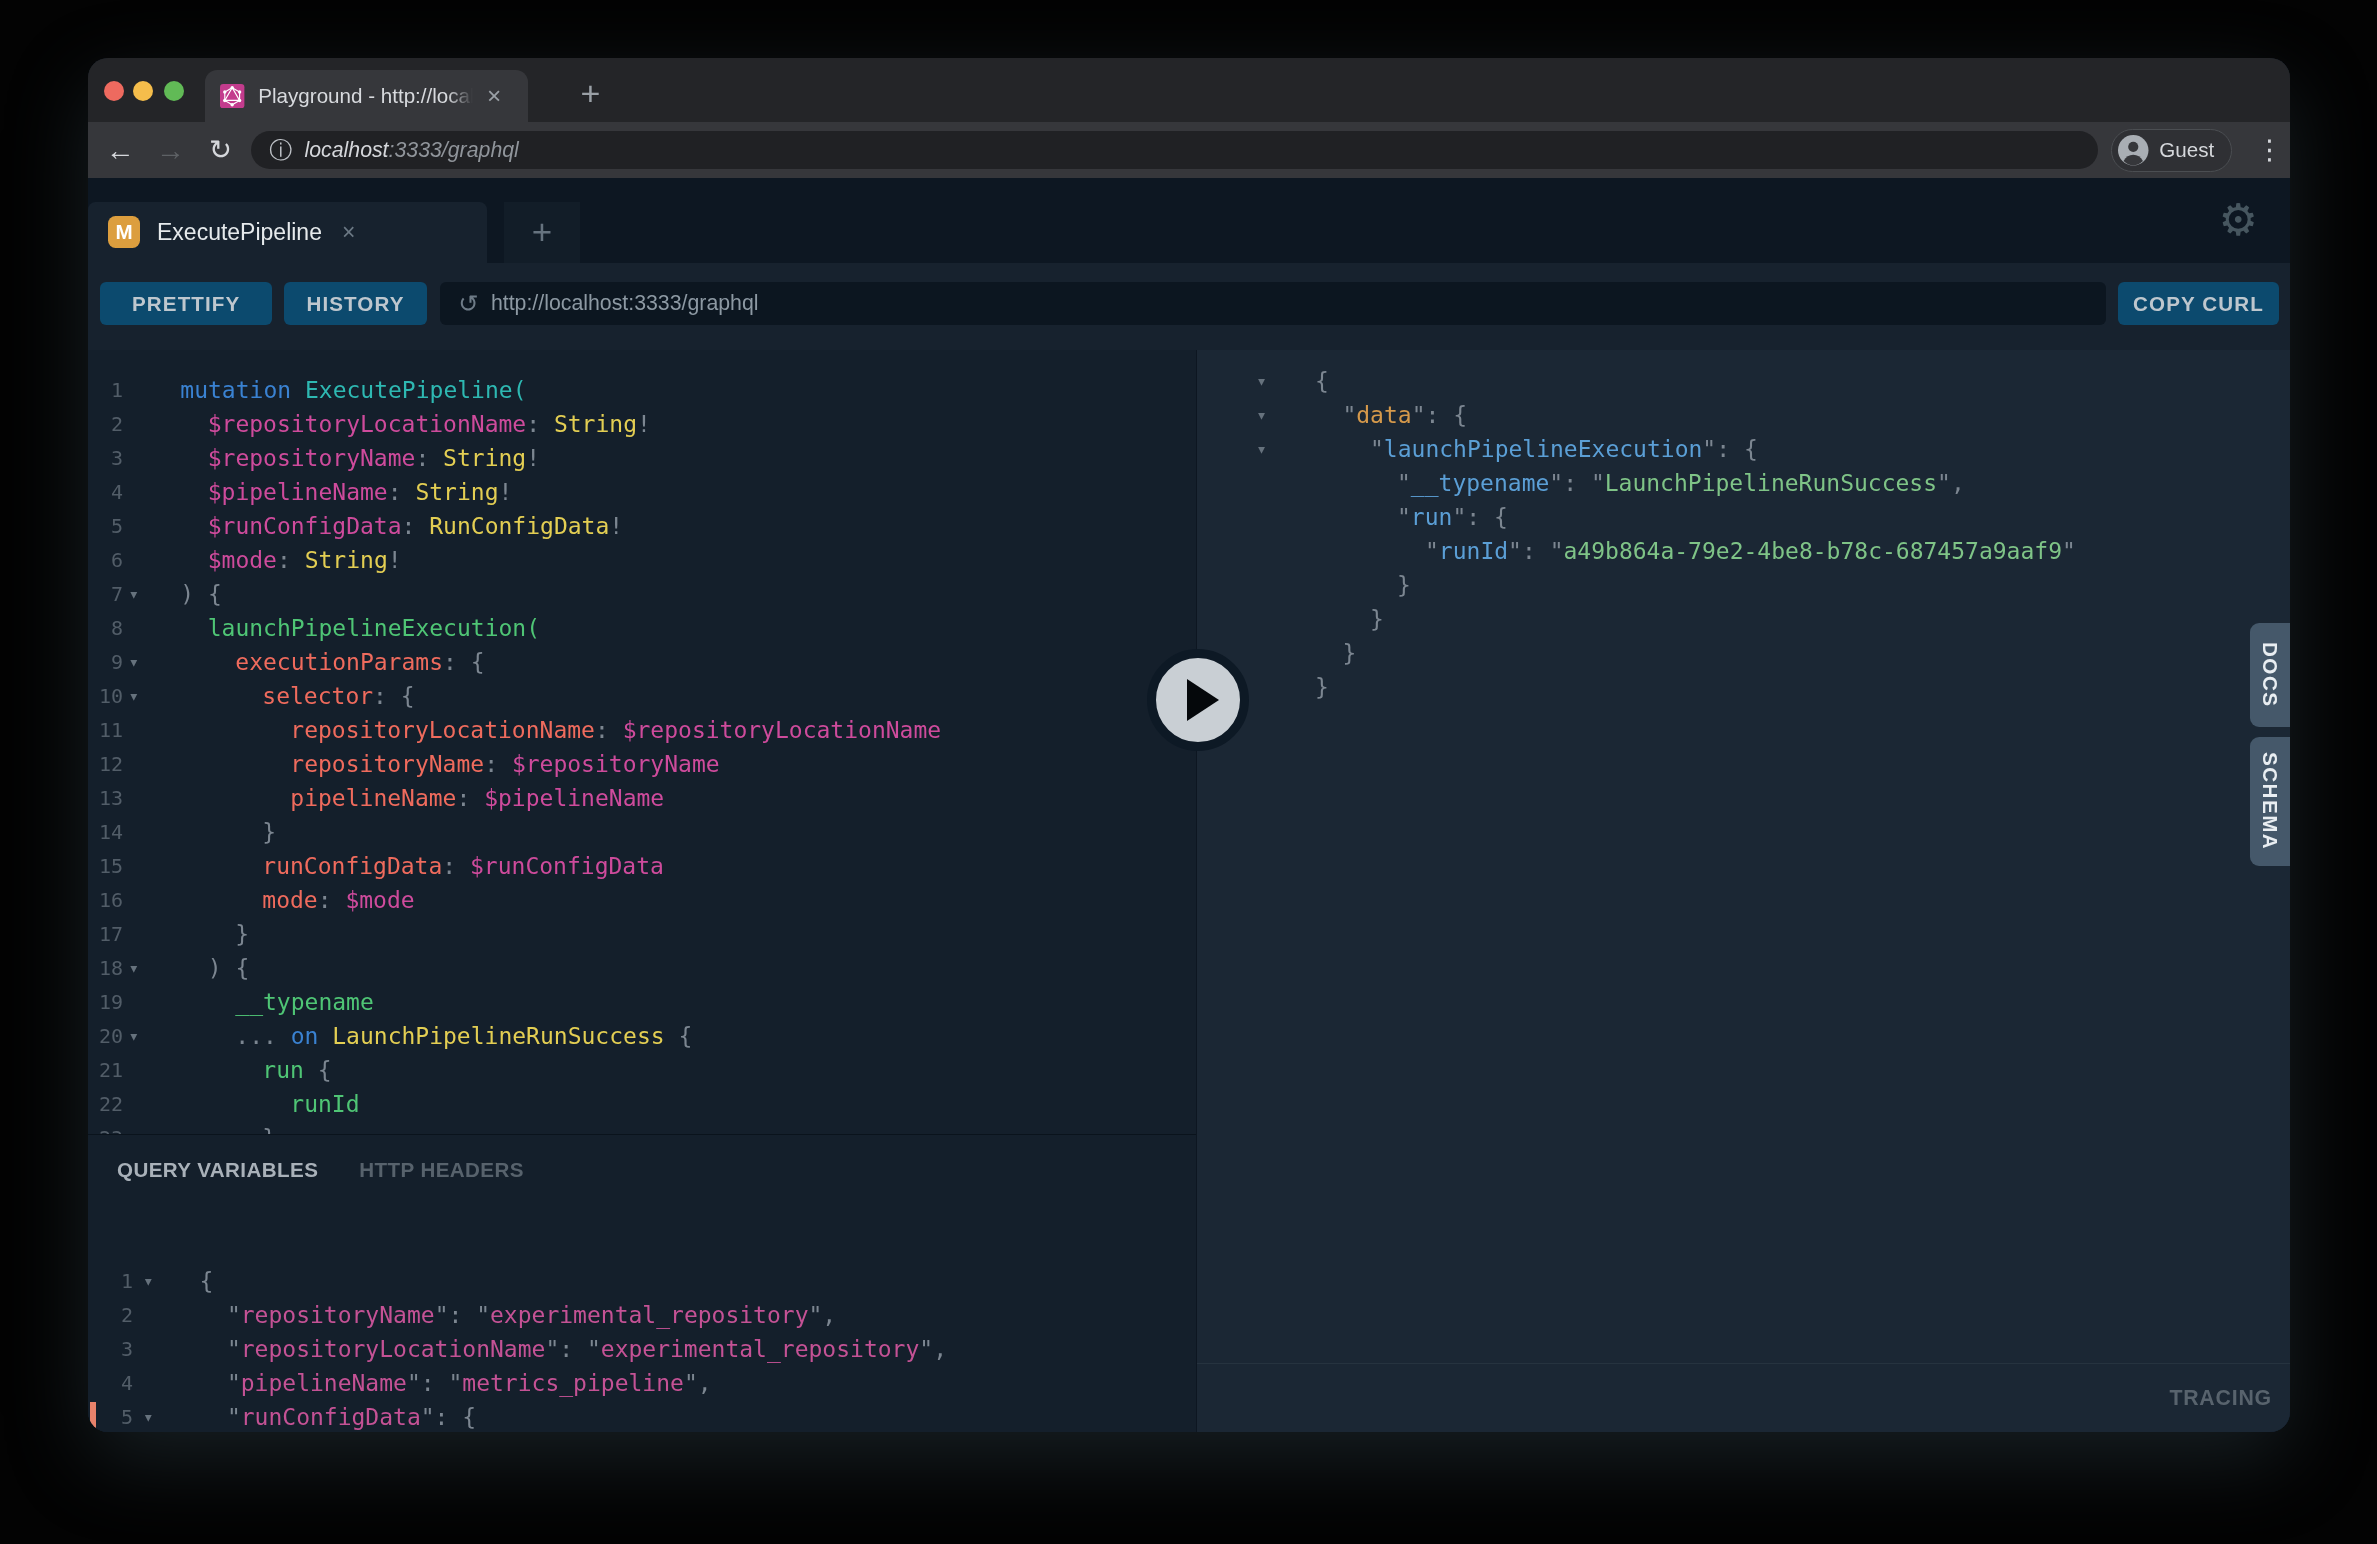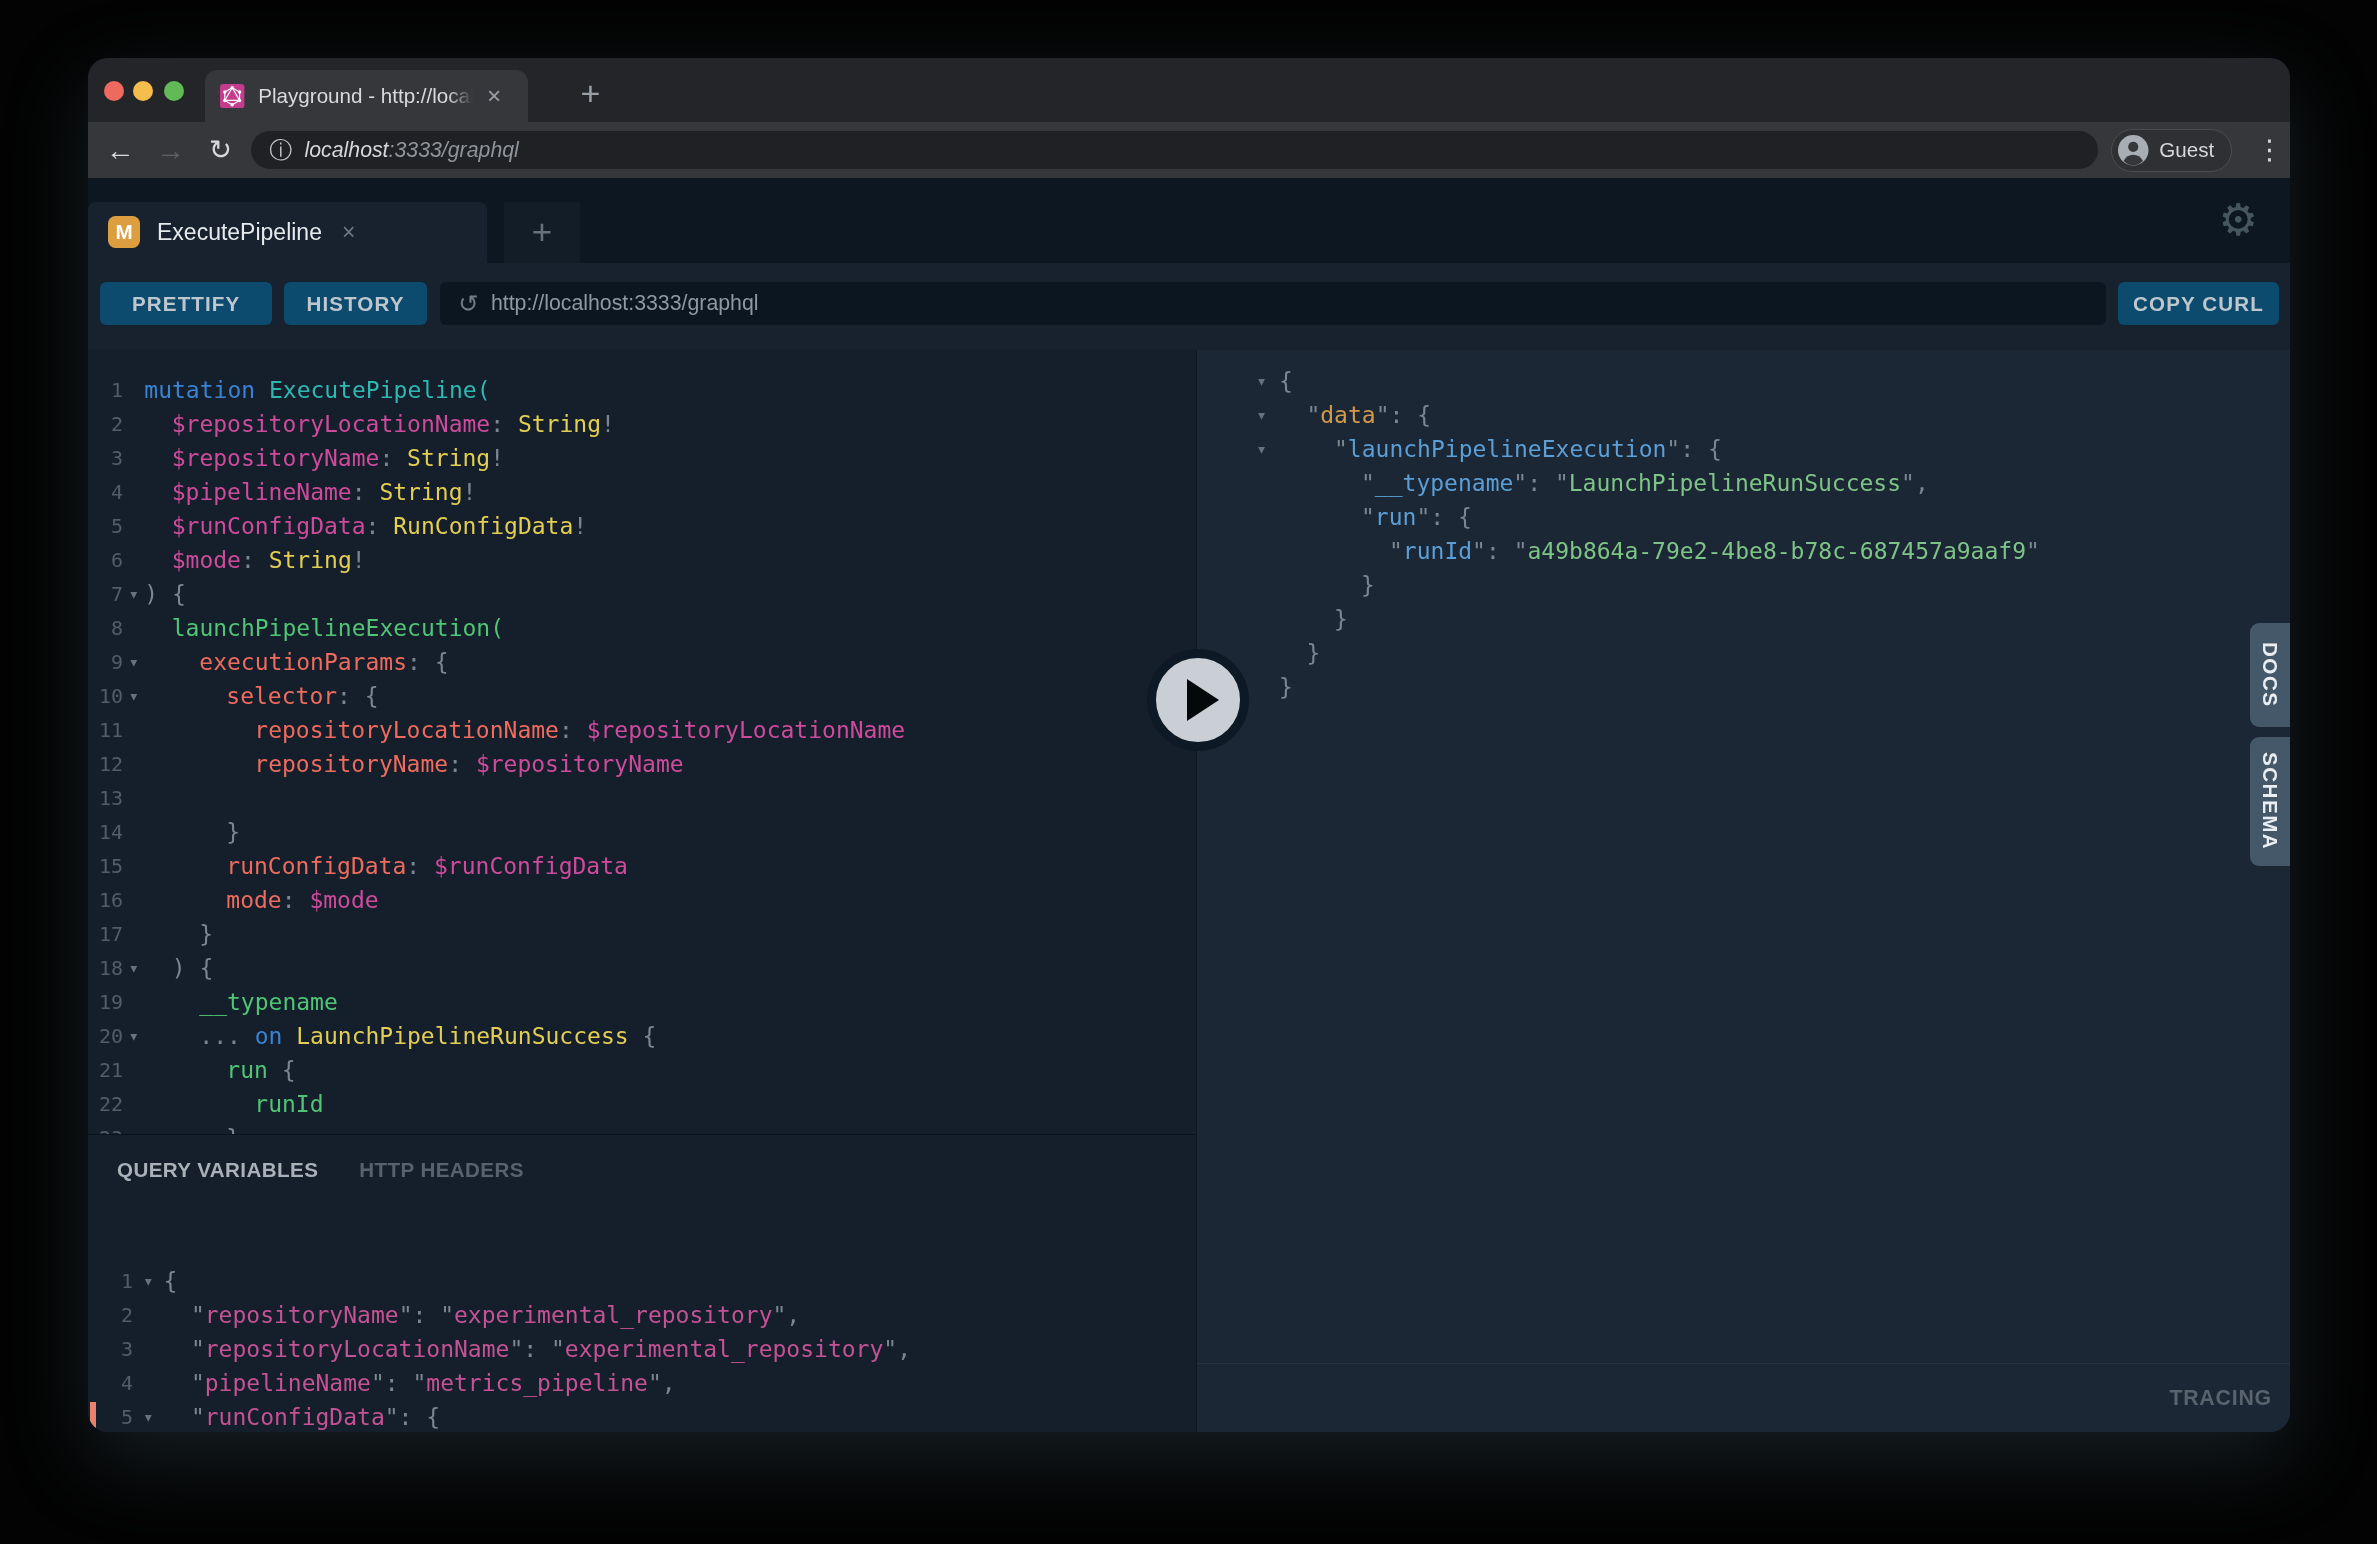--- a/index.html
+++ b/index.html
@@ -95,21 +95,21 @@
   .side-tab{position:absolute;right:0;width:40px;background:#45586A;border-radius:9.1px 0 0 9.1px;color:#E9EEF2;
             font-weight:700;font-size:20.6px;letter-spacing:1.5px;display:flex;align-items:center;justify-content:center;
             writing-mode:vertical-rl;z-index:4;}
   #docs-tab{top:445px;height:104px;}
   #schema-tab{top:559px;height:129px;}
 
   
   .cl{position:relative;display:flex;line-height:34px;font-family:"DejaVu Sans Mono",monospace;font-size:23px;white-space:pre;}
   .num{color:#525D68;text-align:right;font-size:20px;flex:none;}
   .fold{flex:none;text-align:center;color:#66727D;font-size:17.5px;}
-  .txt{flex:none;}
+  .txt{flex:none;margin-left:36px;}
   .mark{position:absolute;left:1.5px;top:2.3px;bottom:2.3px;width:6.9px;background:#E8826B;}
   .query .num{width:35px;} .query .fold{width:21.3px;}
   .vars  .num{width:45px;} .vars  .fold{width:30.5px;}
   .resp  .num{width:47px;} .resp  .fold{width:35px;}
 
   .tk-kw{color:#3A82D2;} .tk-op{color:#2EB8B2;} .tk-vr{color:#CE4B9C;} .tk-ty{color:#E3CE53;}
   .tk-pu{color:#7C8691;} .tk-fl{color:#4FC575;} .tk-at{color:#EF6B5D;} .tk-mg{color:#C45295;} .tk-ky{color:#5B9FD6;} .tk-da{color:#D5994B;} .tk-st{color:#7FC487;}
 </style>
 </head>
 <body>
@@ -193,21 +193,21 @@
               <div class="cl"><span class="num">3</span><span class="fold"></span><span class="txt" style="padding-left: 27.4px;"><span class="tk-vr">$repositoryName</span><span class="tk-pu">: </span><span class="tk-ty">String</span><span class="tk-pu">!</span></span></div>
               <div class="cl"><span class="num">4</span><span class="fold"></span><span class="txt" style="padding-left: 27.4px;"><span class="tk-vr">$pipelineName</span><span class="tk-pu">: </span><span class="tk-ty">String</span><span class="tk-pu">!</span></span></div>
               <div class="cl"><span class="num">5</span><span class="fold"></span><span class="txt" style="padding-left: 27.4px;"><span class="tk-vr">$runConfigData</span><span class="tk-pu">: </span><span class="tk-ty">RunConfigData</span><span class="tk-pu">!</span></span></div>
               <div class="cl"><span class="num">6</span><span class="fold"></span><span class="txt" style="padding-left: 27.4px;"><span class="tk-vr">$mode</span><span class="tk-pu">: </span><span class="tk-ty">String</span><span class="tk-pu">!</span></span></div>
               <div class="cl"><span class="num">7</span><span class="fold">▾</span><span class="txt" style="padding-left: 0px;"><span class="tk-pu">) {</span></span></div>
               <div class="cl"><span class="num">8</span><span class="fold"></span><span class="txt" style="padding-left: 27.4px;"><span class="tk-fl">launchPipelineExecution(</span></span></div>
               <div class="cl"><span class="num">9</span><span class="fold">▾</span><span class="txt" style="padding-left: 55px;"><span class="tk-at">executionParams</span><span class="tk-pu">: {</span></span></div>
               <div class="cl"><span class="num">10</span><span class="fold">▾</span><span class="txt" style="padding-left: 82px;"><span class="tk-at">selector</span><span class="tk-pu">: {</span></span></div>
               <div class="cl"><span class="num">11</span><span class="fold"></span><span class="txt" style="padding-left: 110px;"><span class="tk-at">repositoryLocationName</span><span class="tk-pu">: </span><span class="tk-vr">$repositoryLocationName</span></span></div>
               <div class="cl"><span class="num">12</span><span class="fold"></span><span class="txt" style="padding-left: 110px;"><span class="tk-at">repositoryName</span><span class="tk-pu">: </span><span class="tk-vr">$repositoryName</span></span></div>
-              <div class="cl"><span class="num">13</span><span class="fold"></span></div>
+              <div class="cl"><span class="num">13</span><span class="fold"></span><span class="txt" style="padding-left: 110px;"><span class="tk-at">pipelineName</span><span class="tk-pu">: </span><span class="tk-vr">$pipelineName</span></span></div>
               <div class="cl"><span class="num">14</span><span class="fold"></span><span class="txt" style="padding-left: 82px;"><span class="tk-pu">}</span></span></div>
               <div class="cl"><span class="num">15</span><span class="fold"></span><span class="txt" style="padding-left: 82px;"><span class="tk-at">runConfigData</span><span class="tk-pu">: </span><span class="tk-vr">$runConfigData</span></span></div>
               <div class="cl"><span class="num">16</span><span class="fold"></span><span class="txt" style="padding-left: 82px;"><span class="tk-at">mode</span><span class="tk-pu">: </span><span class="tk-vr">$mode</span></span></div>
               <div class="cl"><span class="num">17</span><span class="fold"></span><span class="txt" style="padding-left: 55px;"><span class="tk-pu">}</span></span></div>
               <div class="cl"><span class="num">18</span><span class="fold">▾</span><span class="txt" style="padding-left: 27.4px;"><span class="tk-pu">) {</span></span></div>
               <div class="cl"><span class="num">19</span><span class="fold"></span><span class="txt" style="padding-left: 55px;"><span class="tk-fl">__typename</span></span></div>
               <div class="cl"><span class="num">20</span><span class="fold">▾</span><span class="txt" style="padding-left: 55px;"><span class="tk-pu">... </span><span class="tk-kw">on</span><span class="tk-pu"> </span><span class="tk-ty">LaunchPipelineRunSuccess</span><span class="tk-pu"> {</span></span></div>
               <div class="cl"><span class="num">21</span><span class="fold"></span><span class="txt" style="padding-left: 82px;"><span class="tk-fl">run</span><span class="tk-pu"> {</span></span></div>
               <div class="cl"><span class="num">22</span><span class="fold"></span><span class="txt" style="padding-left: 110px;"><span class="tk-fl">runId</span></span></div>
               <div class="cl"><span class="num">23</span><span class="fold"></span><span class="txt" style="padding-left: 82px;"><span class="tk-pu">}</span></span></div>

